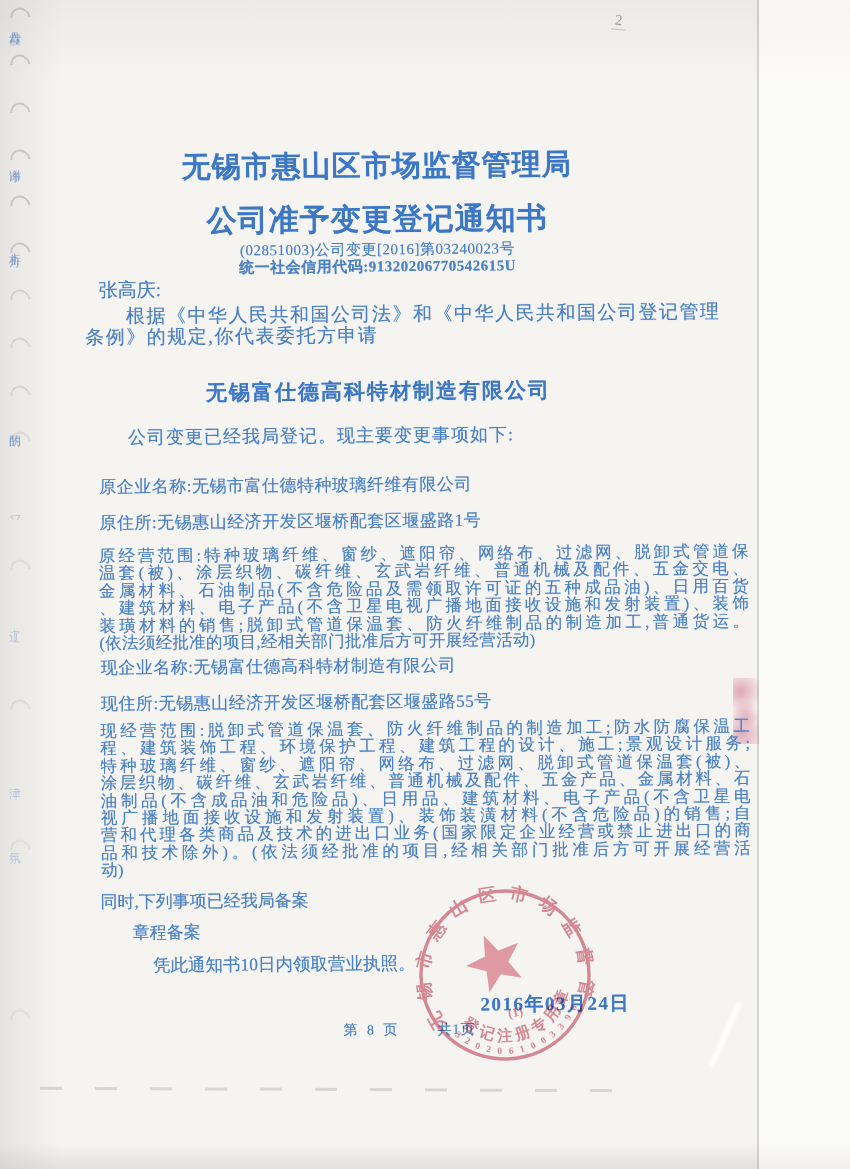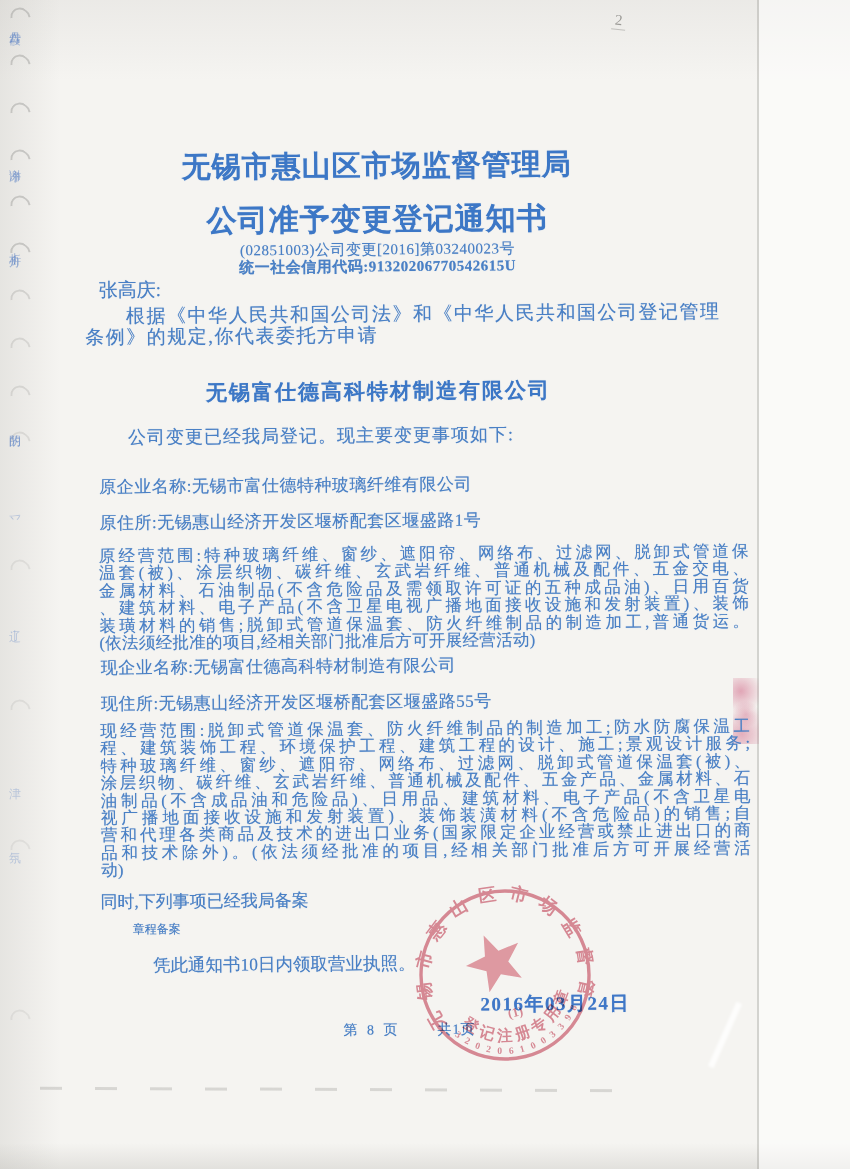--- a/index.html
+++ b/index.html
@@ -53,21 +53,21 @@
   .addressee{left:101px;top:275px;font-size:19px;}
   .intro1{left:128px;top:301px;font-size:19px;letter-spacing:1.5px;}
   .intro2{left:87px;top:322px;font-size:19px;letter-spacing:1.5px;}
   .company{top:377px;font-size:21px;font-weight:bold;letter-spacing:2px;color:#3c77c6;}
   .registered{left:129px;top:423px;font-size:18px;letter-spacing:1px;}
   .lbl{left:100px;font-size:17px;letter-spacing:.5px;}
   .scope{left:99px;width:650px;font-size:16.5px;line-height:17.4px;letter-spacing:.3px;}
   .sline{text-align:justify;text-align-last:justify;}
   .sline.last{text-align-last:left;}
   .filing1{left:98px;top:888px;font-size:17px;}
-  .filing2{left:130px;top:919px;font-size:12px;}
+  .filing2{left:130px;top:919px;font-size:17px;}
   .license{left:150px;top:951px;font-size:17.5px;}
   .issue-date{left:477px;top:992px;font-size:19px;font-weight:bold;letter-spacing:1.5px;
     color:#3f77c7;z-index:6;mix-blend-mode:multiply;}
   .footer-page{left:340px;top:1021px;font-size:14px;letter-spacing:3px;}
   .footer-total{left:434px;top:1021px;font-size:14px;letter-spacing:1px;}
   
   .stamp{position:absolute;left:385px;top:862px;width:280px;height:236px;z-index:5;
     mix-blend-mode:multiply;opacity:.92;filter:blur(.3px);}
   .stamp text{font-family:"Liberation Serif","DejaVu Serif",serif;font-weight:bold;}
 </style>

